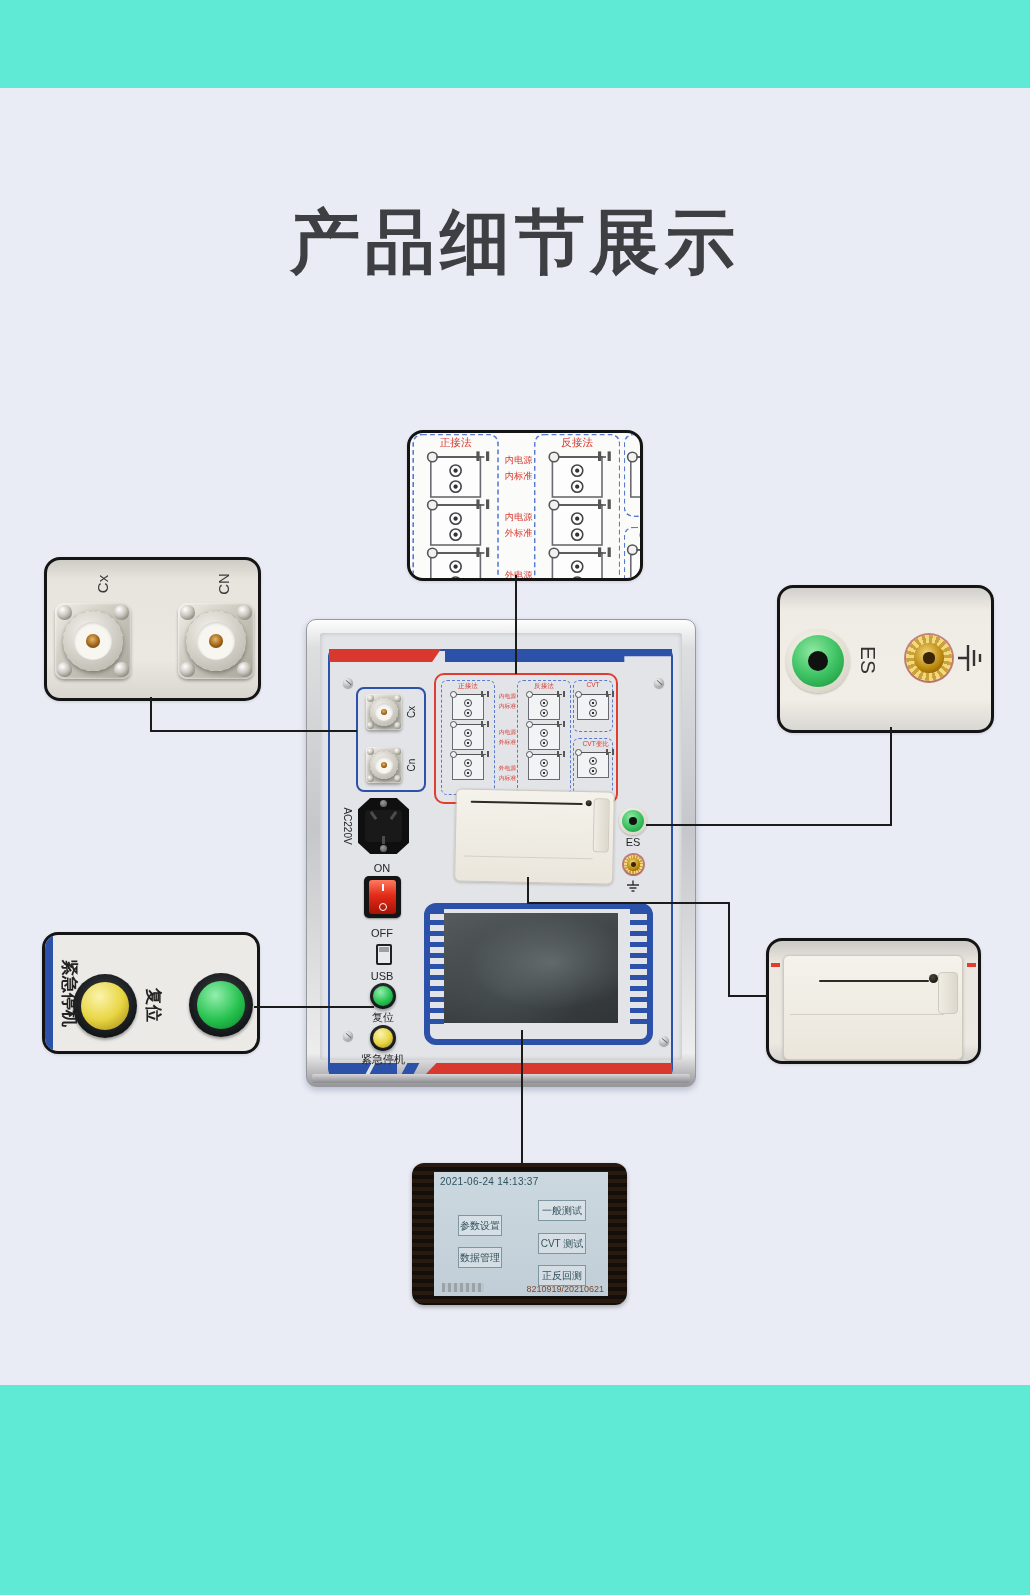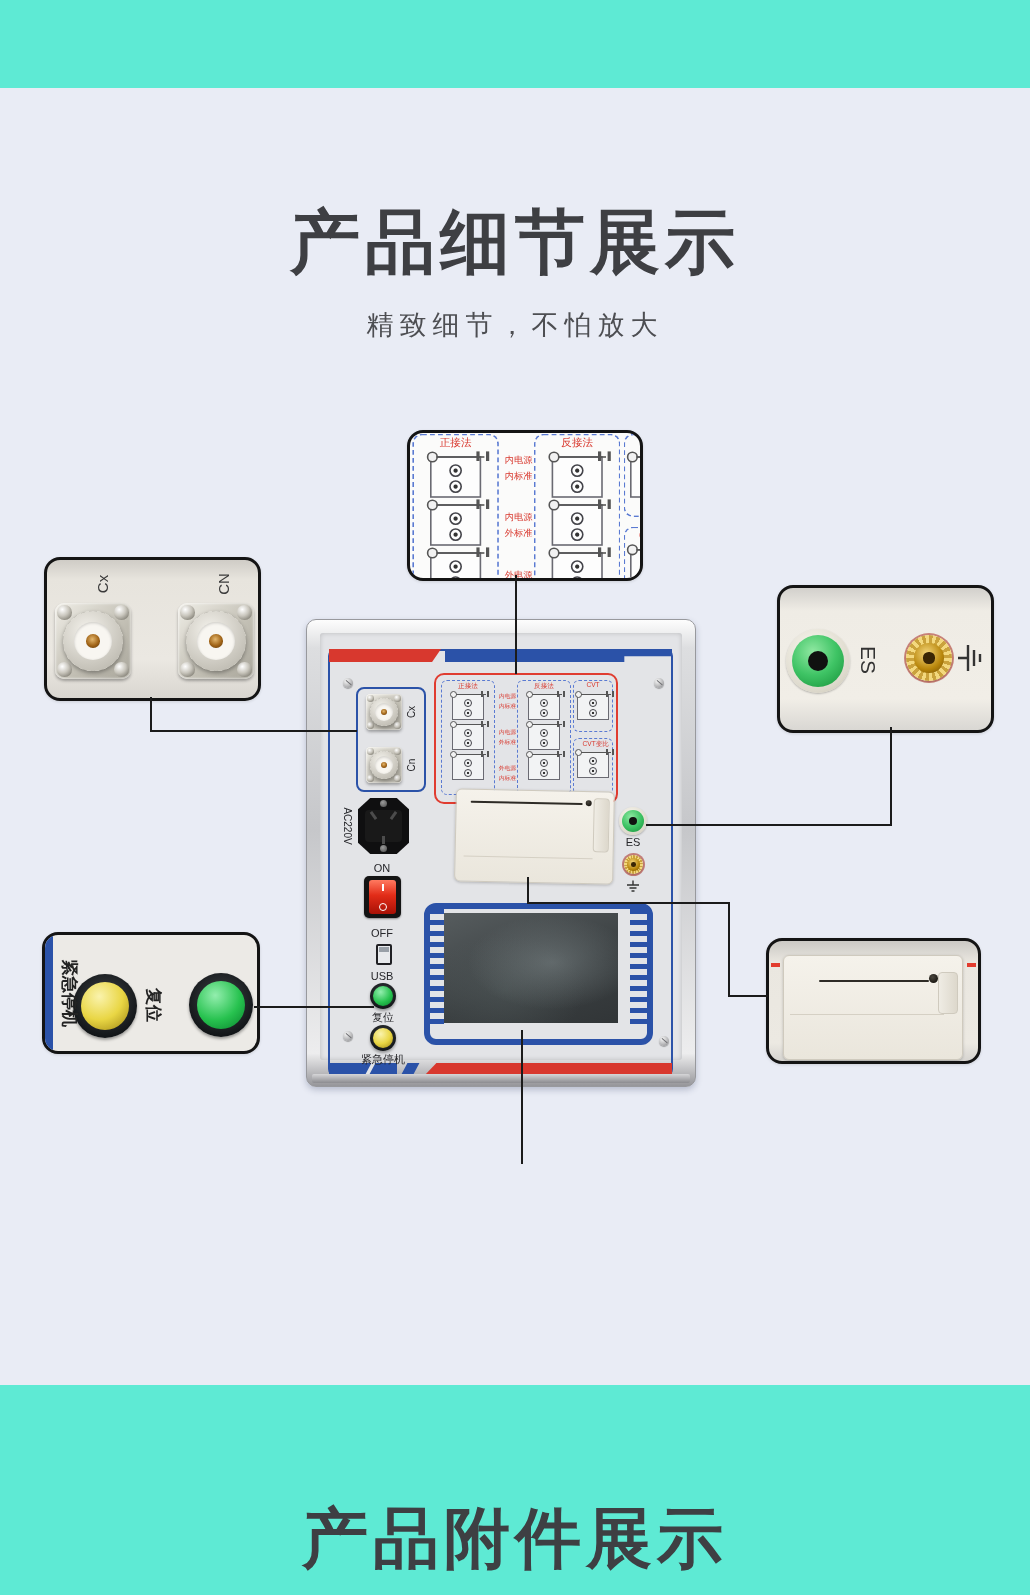--- a/index.html
+++ b/index.html
@@ -114,22 +114,20 @@
   
   .gsym svg{display:block;}
 </style>
 </head>
 <body>
 
 <div class="page">
   <div class="bg-mid"></div>
 
   <div class="big-title" style="top:196px;">产品细节展示</div>
-  <div class="sub-title" style="top:307px;">精致细节，不怕放大</div>
-  <div class="big-title" style="top:1494px;font-size:66px;">产品附件展示</div>
 
   <div class="device">
     <div class="facia">
       <div class="blue-outline"></div>
       <div class="band-top-red"></div>
       <div class="band-top-blue"></div>
       <div class="band-bot-blue"></div>
       <div class="band-bot-slash1"></div>
       <div class="band-bot-slash2"></div>
       <div class="band-bot-red"></div>
@@ -436,14 +434,26 @@
     <div class="abs" style="left:2px;top:22px;width:9px;height:4px;background:#e23c2e;"></div>
     <div class="abs" style="right:2px;top:22px;width:9px;height:4px;background:#e23c2e;"></div>
     <div class="printer" style="left:14px;top:14px;width:178px;height:103px;">
       <div class="slot" style="left:35px;top:24px;width:110px;"></div>
       <div class="pbtn" style="right:24px;top:18px;width:9px;height:9px;"></div>
       <div class="strip" style="right:4px;top:16px;width:18px;height:40px;"></div>
       <div class="flapline" style="left:6px;right:18px;top:58px;"></div>
     </div>
   </div>
 
+  <div class="lcd-frame">
+    <div class="lcd-screen">
+      <div class="lcd-dt">2021-06-24 14:13:37</div>
+      <div class="lcd-btn" style="left:24px;top:43px;width:42px;height:19px;">参数设置</div>
+      <div class="lcd-btn" style="left:24px;top:75px;width:42px;height:19px;">数据管理</div>
+      <div class="lcd-btn" style="left:104px;top:28px;width:46px;height:19px;">一般测试</div>
+      <div class="lcd-btn" style="left:104px;top:61px;width:46px;height:19px;">CVT 测试</div>
+      <div class="lcd-btn" style="left:104px;top:93px;width:46px;height:19px;">正反回测</div>
+      <div class="lcd-hatch"></div>
+      <div class="lcd-serial">8210919/20210621</div>
+    </div>
+  </div>
 
 </div>
 
 </body></html>

